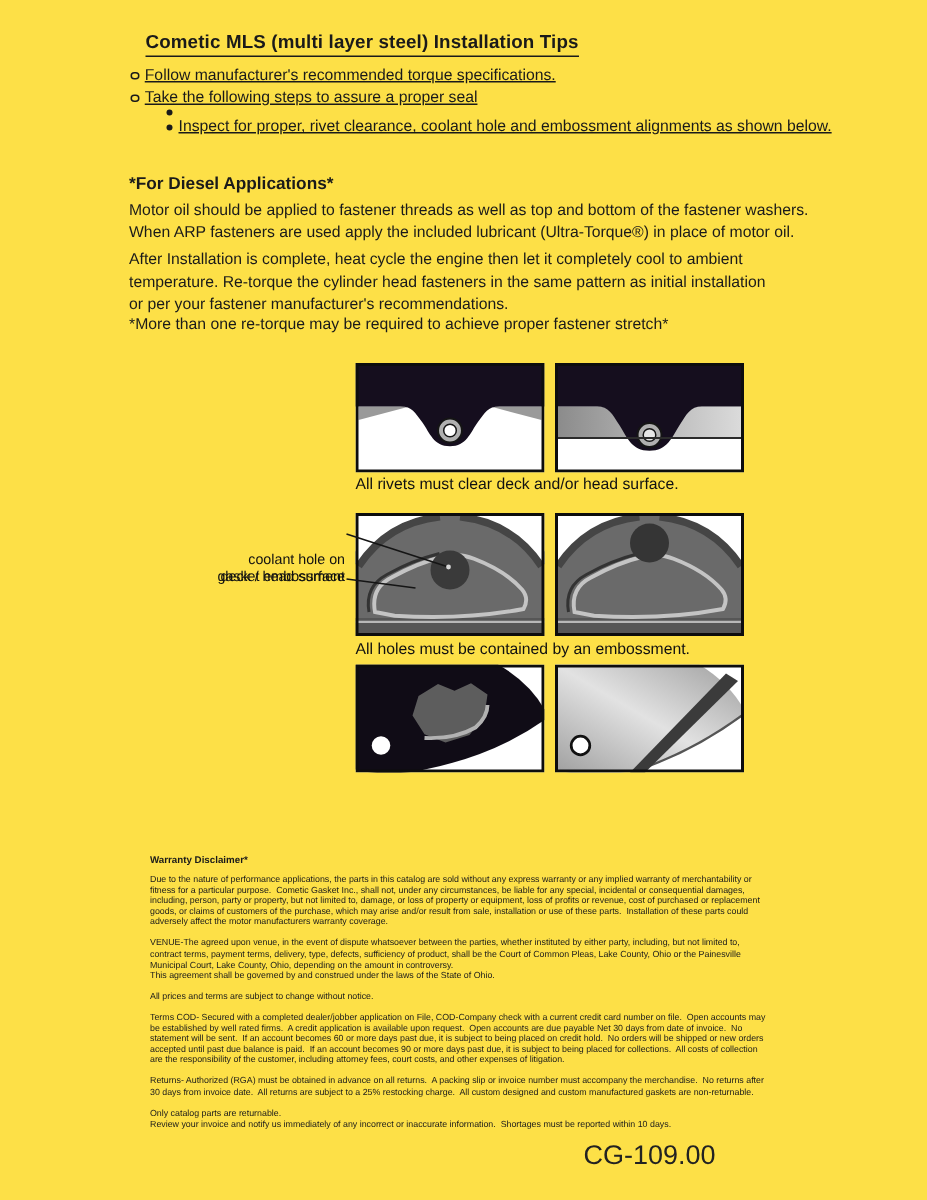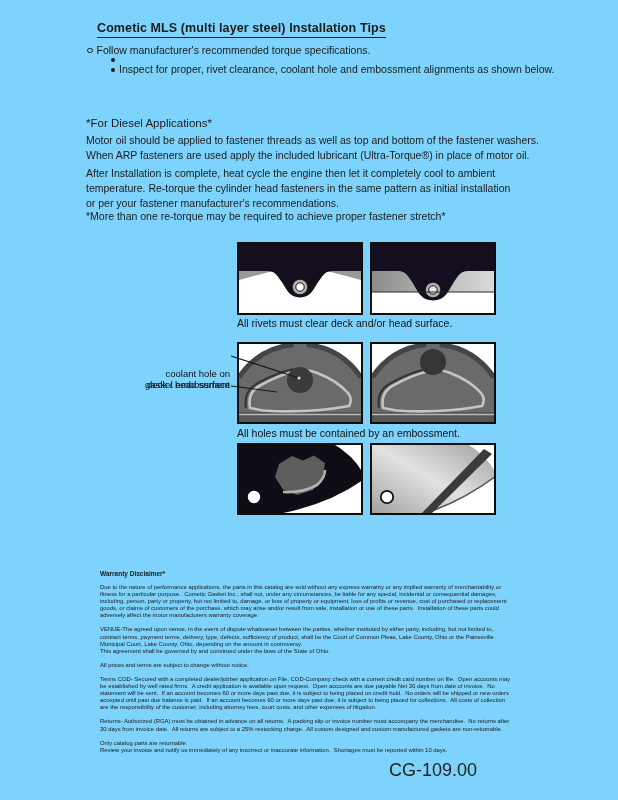--- a/index.html
+++ b/index.html
@@ -1,53 +1,54 @@
 <!DOCTYPE html>
 <html><head>
 <meta charset="utf-8">
 <style>
   html,body{margin:0;padding:0;background:#e8e8e8;}
   .page{
-    position:relative;width:618px;height:800px;background:#7dd3fc;
+    position:relative;width:618px;height:800px;background:#fde047;
     font-family:"Liberation Sans","DejaVu Sans",sans-serif;color:#1a1a1a;
     overflow:hidden;margin:0 auto;
   }
   .abs{position:absolute;}
   .doc-title{
     left:97px;top:21px;font-size:12.5px;font-weight:bold;
     border-bottom:1.6px solid #1a1a1a;padding-bottom:2px;letter-spacing:0.1px;
   }
-  .tips{left:87px;top:43px;font-size:10.5px;line-height:15px;}
+  .tips{left:87px;top:43px;font-size:10.5px;line-height:15px;text-decoration:underline;}
   .tip-line{white-space:pre;display:flex;align-items:center;}
   .obullet{width:3.5px;height:3.5px;border:1.1px solid #1a1a1a;border-radius:50%;
     display:inline-block;margin-right:4px;flex:0 0 auto;}
   .fbullet{width:4px;height:4px;background:#1a1a1a;border-radius:50%;
     display:inline-block;margin-right:4px;flex:0 0 auto;}
   .sub{margin-left:24px;}
-  .section-head{font-size:11.5px;font-weight:normal;}
+  .section-head{font-size:11.5px;font-weight:bold;}
   .body-para{font-size:10.5px;line-height:15px;white-space:pre-line;width:470px;}
   .rw-label{width:126px;text-align:center;font-size:13.5px;letter-spacing:0.4px;color:#111;margin-top:42px;}
   .diag-caption{font-size:10.5px;white-space:pre-line;line-height:13px;color:#111;}
   .side-label{width:125px;text-align:right;font-size:9.5px;line-height:10.5px;
     white-space:pre-line;color:#111;}
   .diag-img{display:block;}
   .disclaimer{left:100px;top:570px;width:440px;}
   .disc-head{font-size:6.5px;font-weight:bold;margin:0 0 7px 0;}
   .disc-para{font-size:5.9px;line-height:7.1px;margin:0 0 7px 0;white-space:pre;}
   .footer-code{left:389px;top:760px;font-size:18px;color:#222;}
 </style>
 </head>
 <body>
 
 <div class="page">
 
   <div class="abs doc-title">Cometic MLS (multi layer steel) Installation Tips</div>
 
   <div class="abs tips">
     <div class="tip-line"><span class="obullet"></span><span>Follow manufacturer's recommended torque specifications.</span></div>
+    <div class="tip-line"><span class="obullet"></span><span>Take the following steps to assure a proper seal</span></div>
     <div class="tip-line sub"><span class="fbullet"></span></div>
     <div class="tip-line sub"><span class="fbullet"></span><span>Inspect for proper, rivet clearance, coolant hole and embossment alignments as shown below.</span></div>
   </div>
 
   <div class="abs section-head" style="left:86px;top:117px;">*For Diesel Applications*</div>
   <div class="abs body-para" style="left:86px;top:166px;">After Installation is complete, heat cycle the engine then let it completely cool to ambient
 temperature. Re-torque the cylinder head fasteners in the same pattern as initial installation
 or per your fastener manufacturer's recommendations.</div>
   <div class="abs body-para" style="left:86px;top:133px;">Motor oil should be applied to fastener threads as well as top and bottom of the fastener washers.
 When ARP fasteners are used apply the included lubricant (Ultra-Torque®) in place of motor oil.</div>

